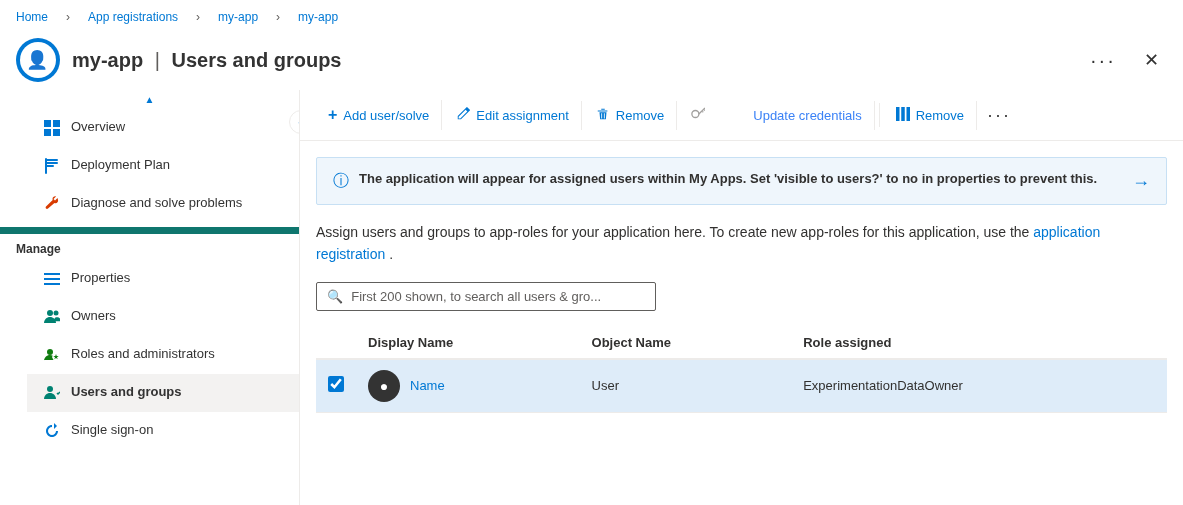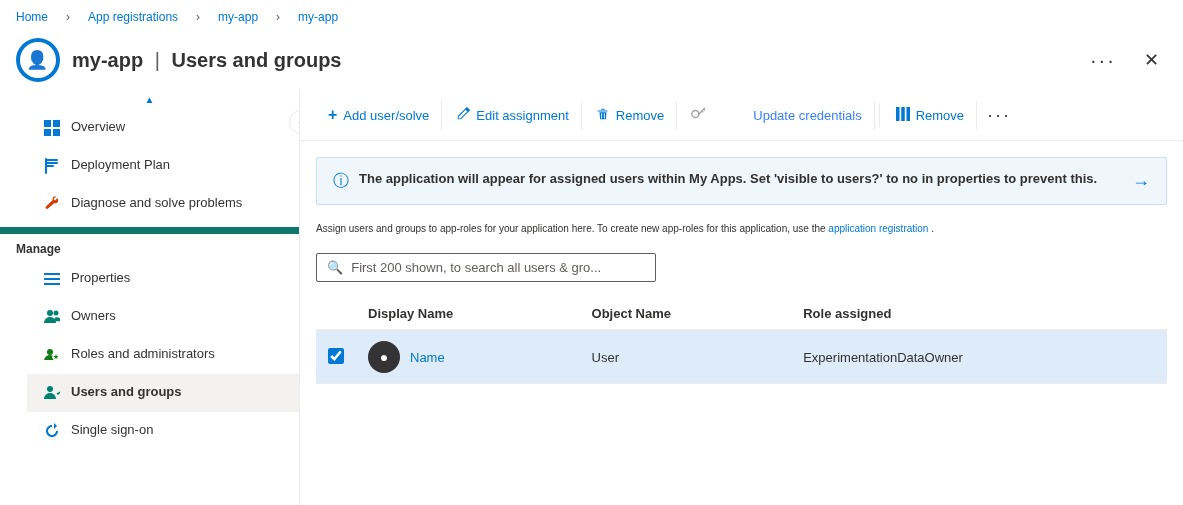--- a/index.html
+++ b/index.html
@@ -55,21 +55,21 @@
     
     .content-body { padding: 16px; flex: 1; overflow-y: auto; }
 
     
     .info-banner { display: flex; align-items: flex-start; gap: 10px; background: #eff6fc; border: 1px solid #c7e0f4; border-radius: 2px; padding: 12px 16px; margin-bottom: 16px; }
     .info-banner .info-icon { color: #0078d4; font-size: 16px; flex-shrink: 0; margin-top: 1px; }
     .info-banner p { font-size: 13px; color: #323130; line-height: 1.4; font-weight: bold; }
     .info-banner .arrow-btn { margin-left: auto; background: none; border: none; cursor: pointer; color: #0078d4; font-size: 18px; flex-shrink: 0; }
 
     
-    .description-text { font-size: 10px; color: #323130; line-height: 1.6; margin-bottom: 16px; }
+    .description-text { font-size: 14px; color: #323130; line-height: 1.6; margin-bottom: 16px; }
     .description-text a { color: #0078d4; text-decoration: none; cursor: pointer; }
 
     
     .search-box { display: flex; align-items: center; border: 1px solid #605e5c; border-radius: 2px; padding: 6px 10px; width: 340px; margin-bottom: 16px; background: #fff; }
     .search-box .search-icon { color: #605e5c; margin-right: 8px; font-size: 13px; }
     .search-box input { border: none; outline: none; font-size: 13px; color: #323130; width: 100%; font-family: inherit; }
     .search-box input::placeholder { color: #605e5c; }
 
     
     .data-table { width: 100%; border-collapse: collapse; }

